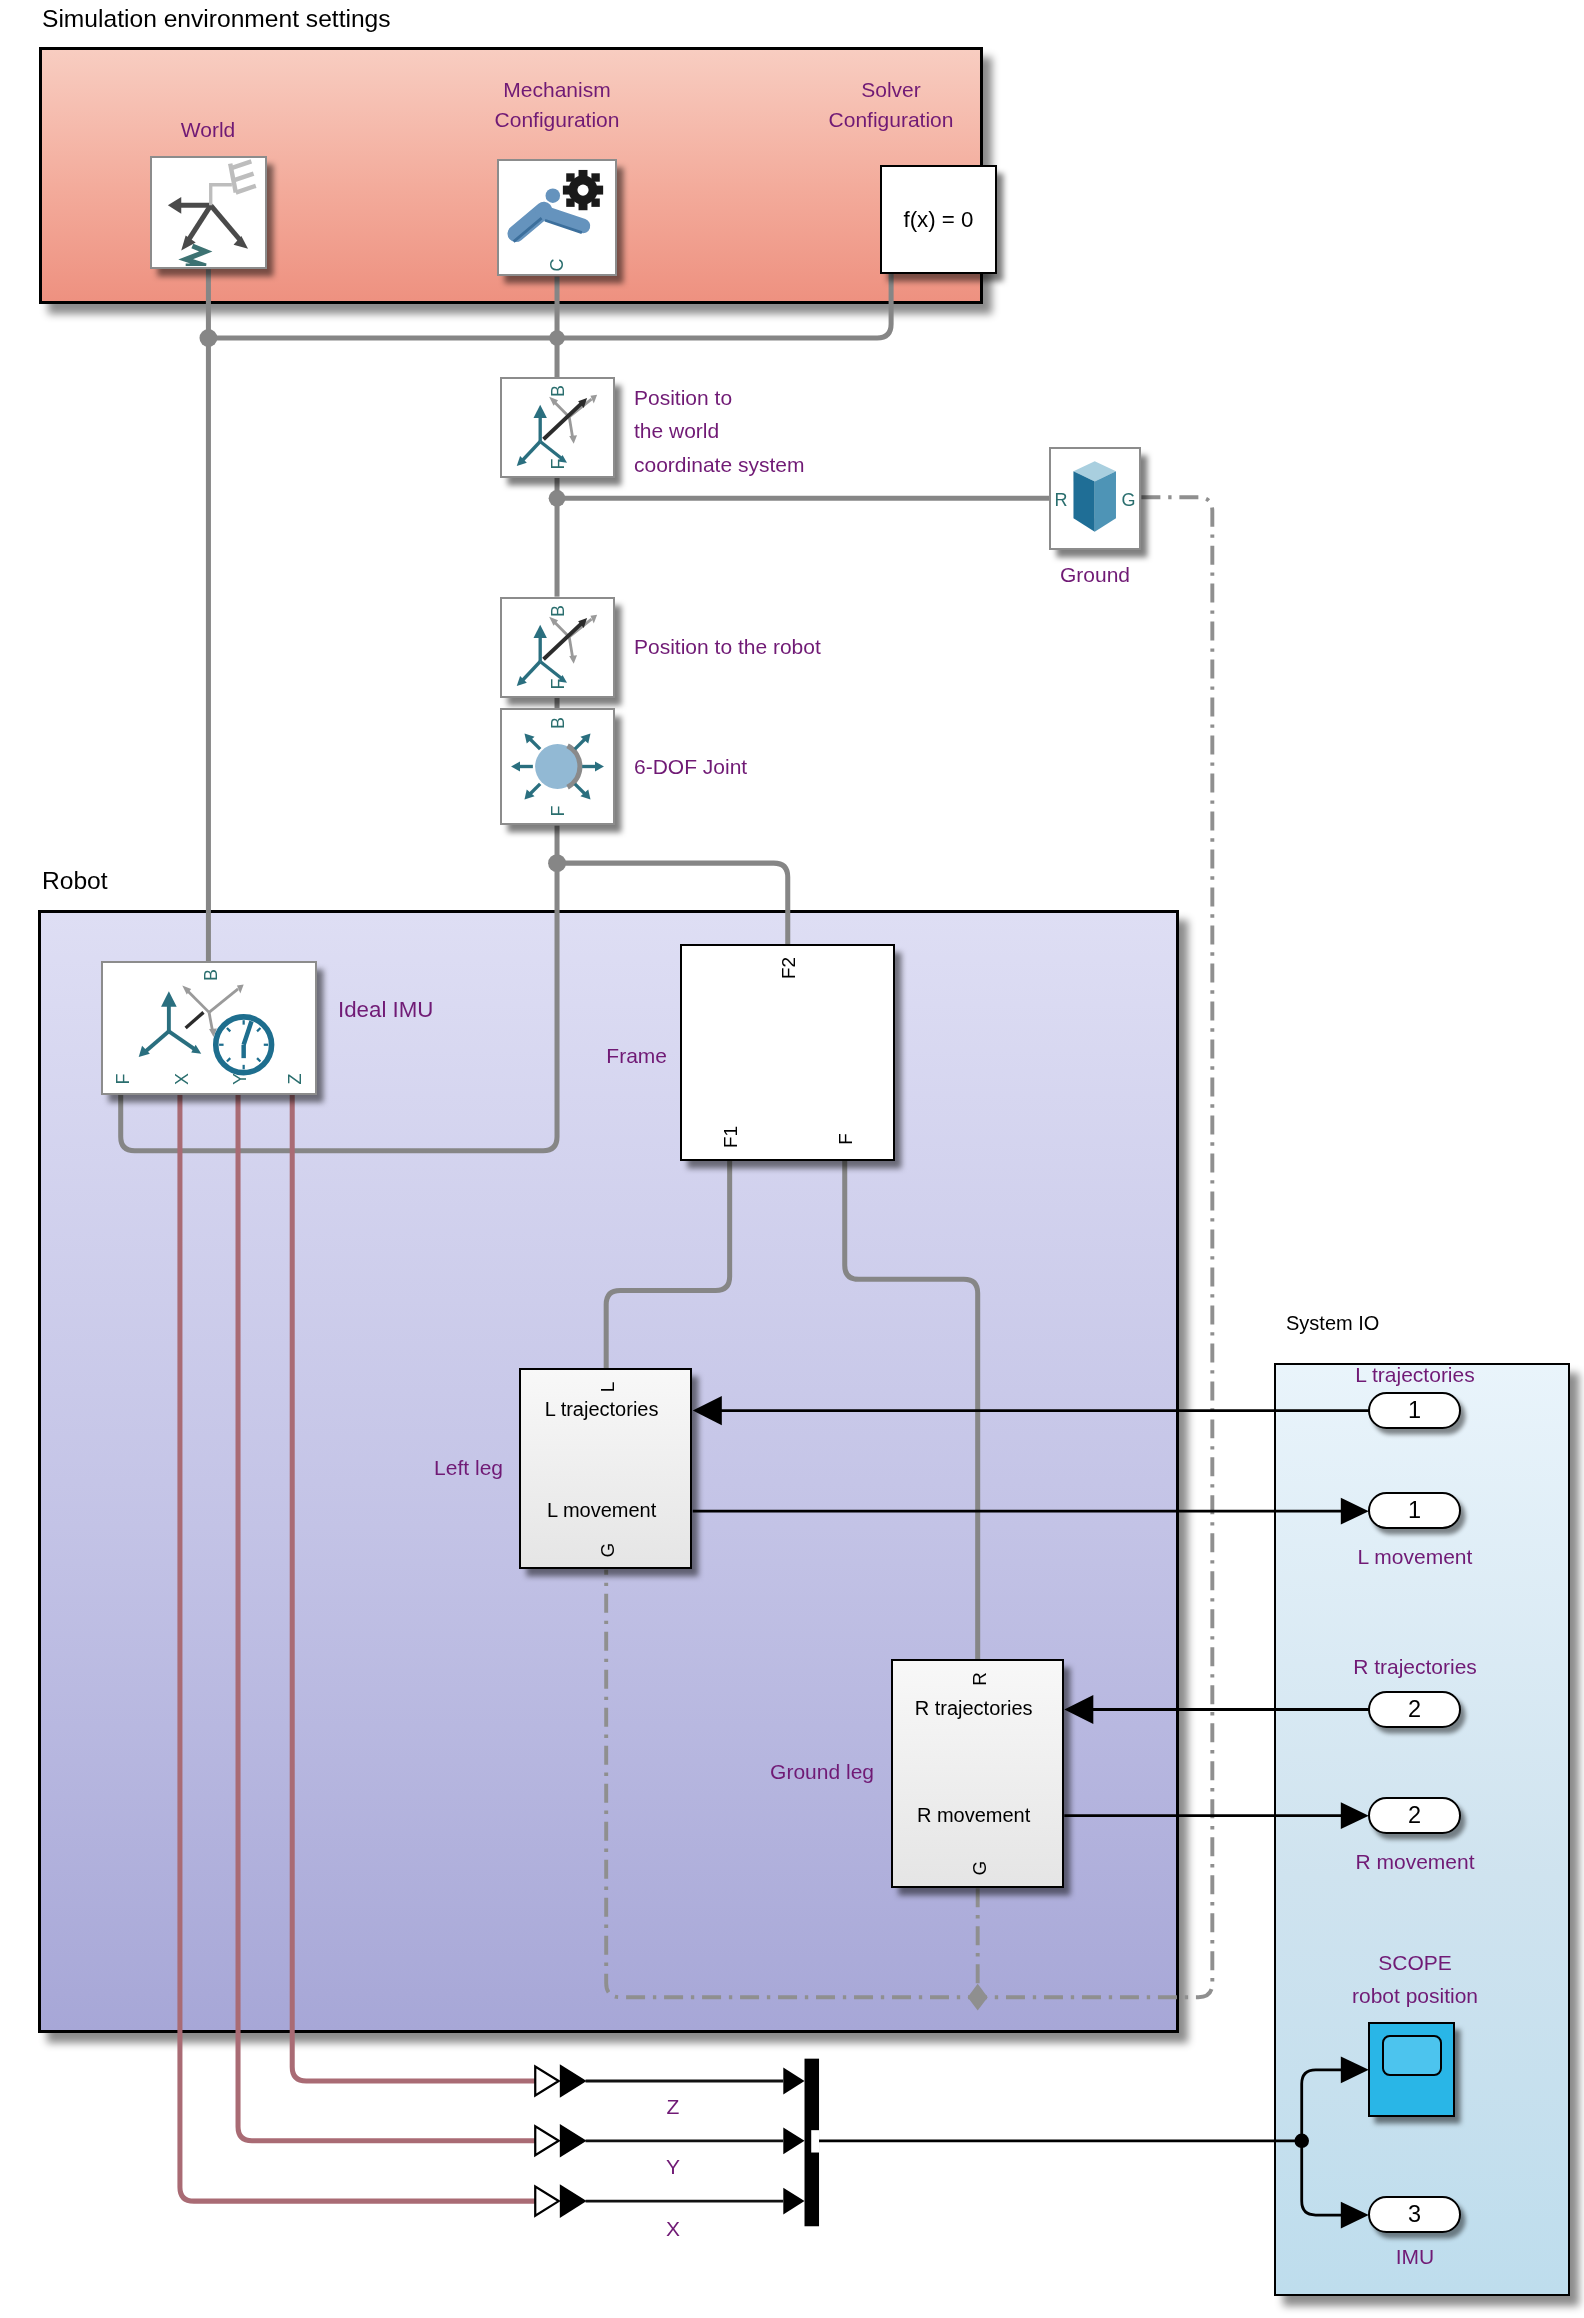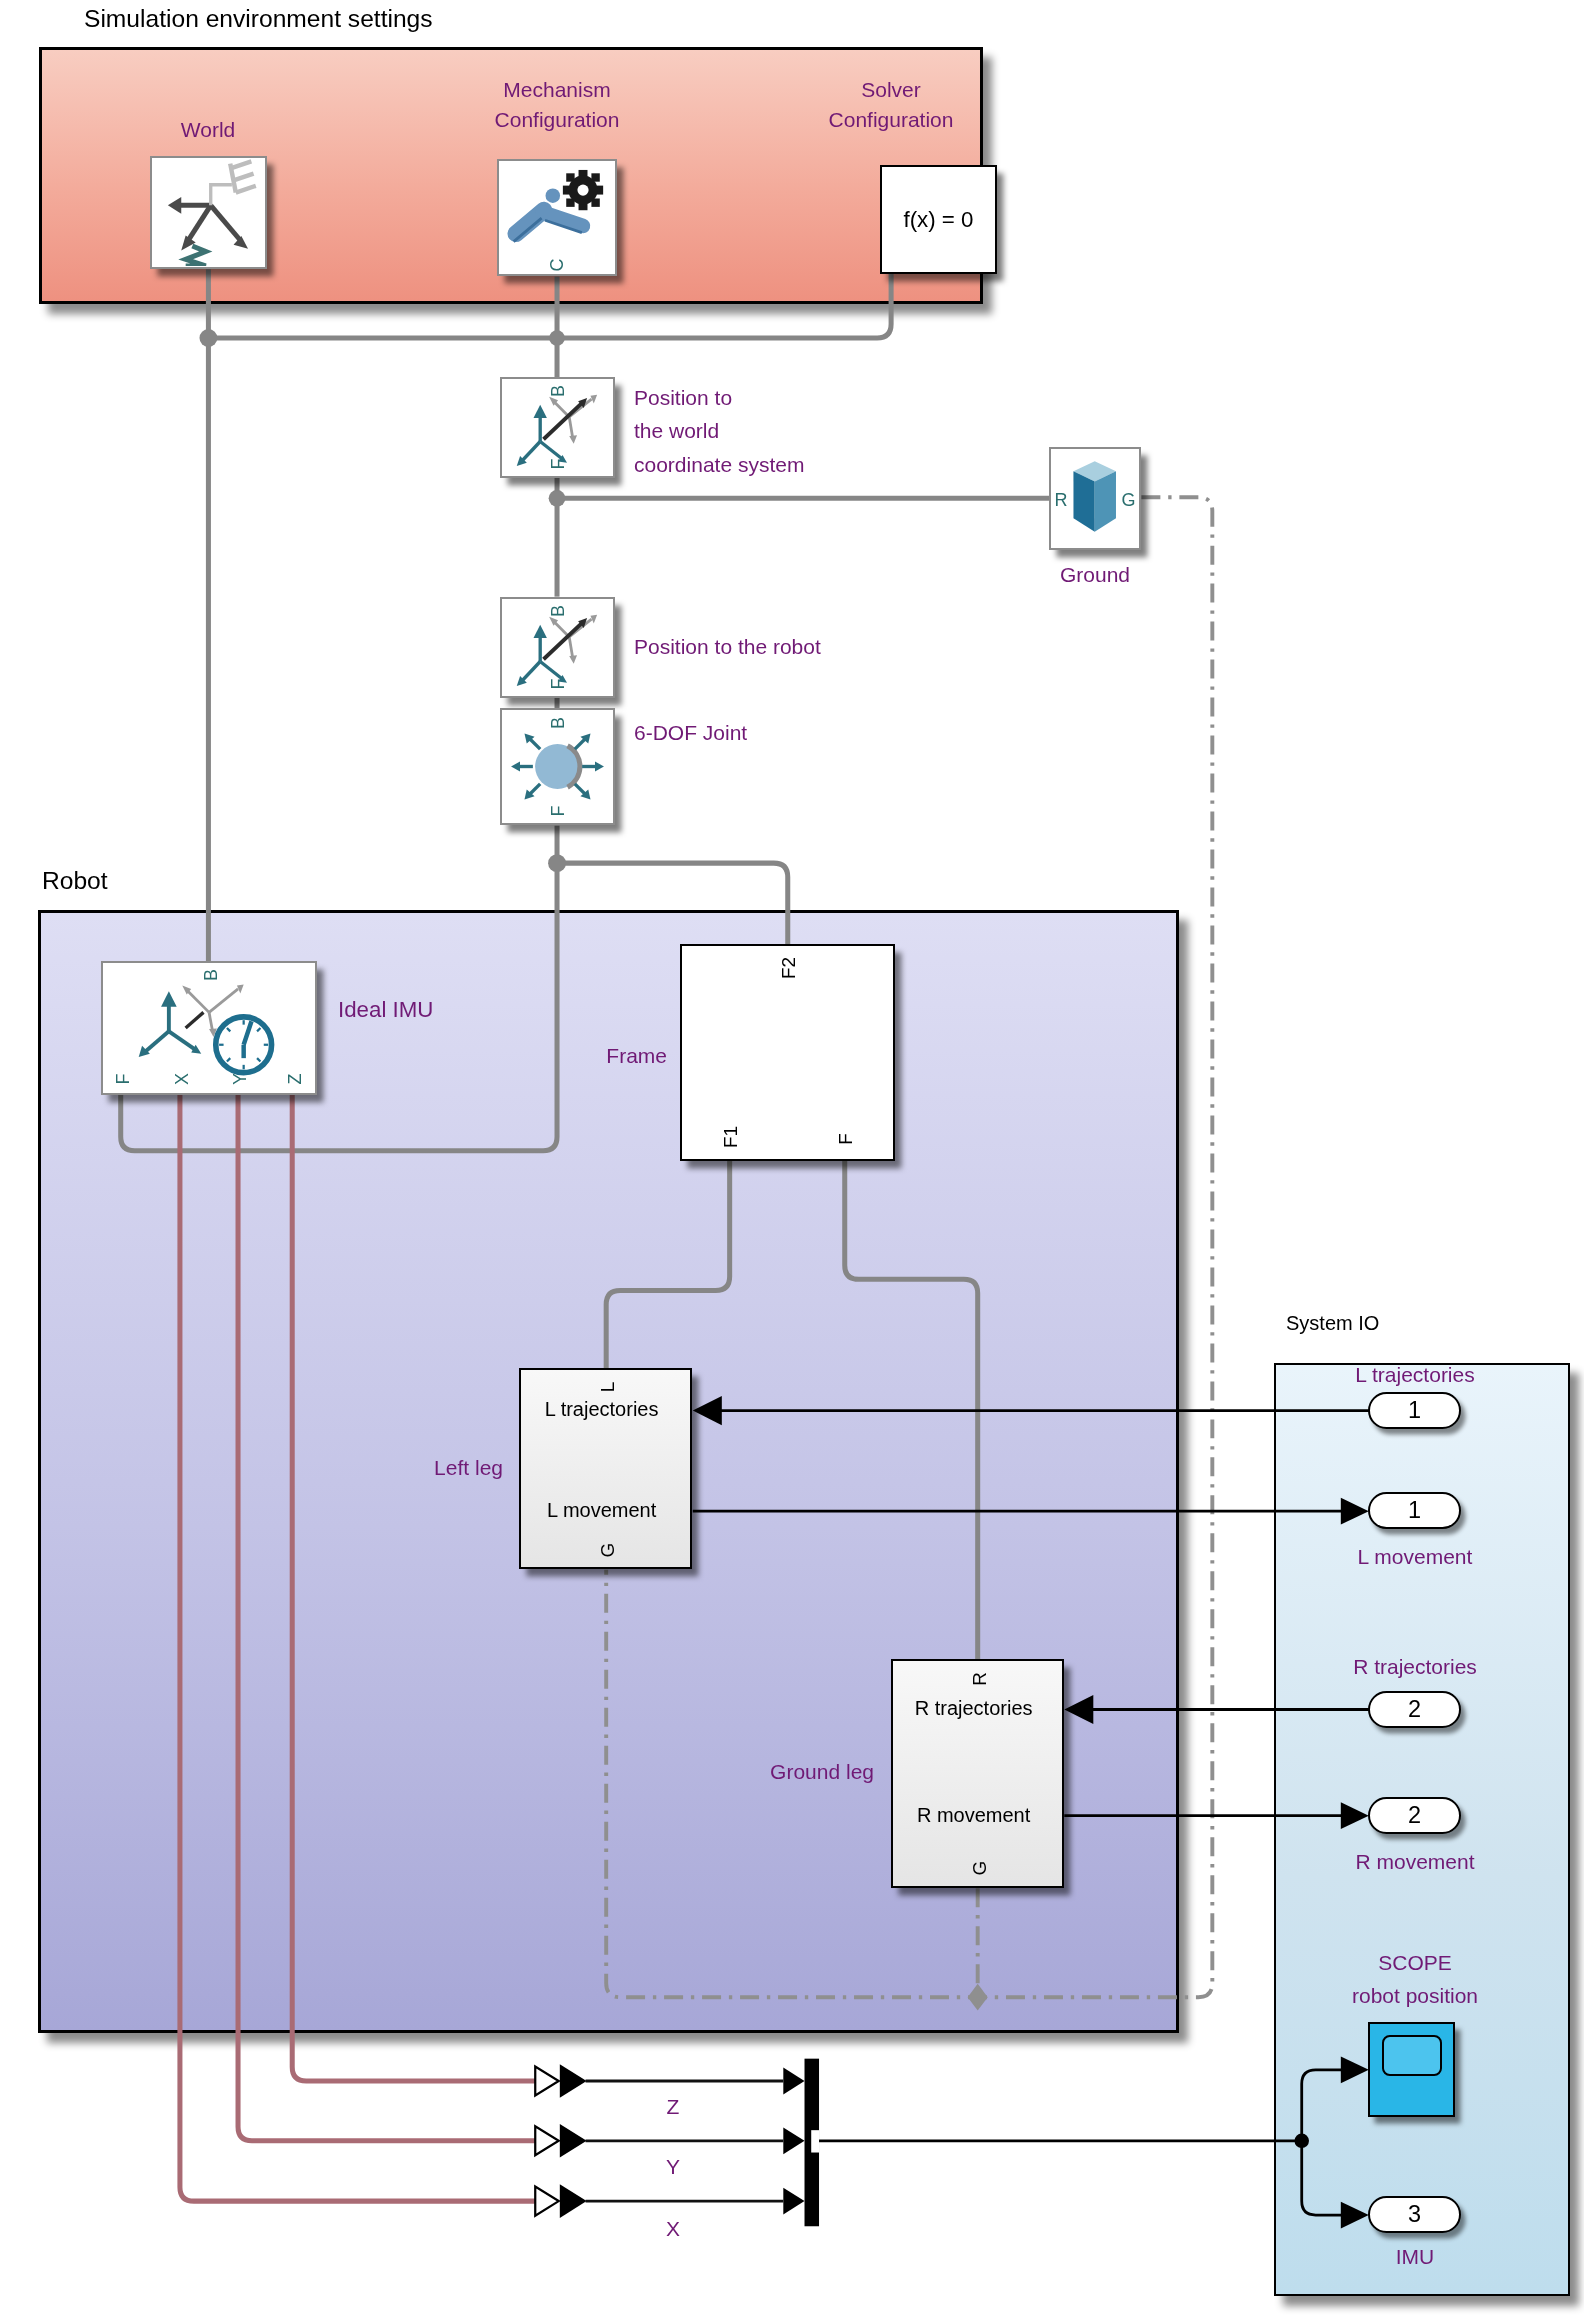--- a/index.html
+++ b/index.html
@@ -109,21 +109,21 @@
       <polygon points="1240,2525 1292,2499 1292,2551"></polygon>
       <polygon points="2450,2705 2400,2681 2400,2729"></polygon>
       <polygon points="1905,3060 1957,3034 1957,3086"></polygon>
       <polygon points="2450,3250 2400,3226 2400,3274"></polygon>
       <polygon points="2450,3705 2400,3681 2400,3729"></polygon>
       <polygon points="2450,3965 2400,3941 2400,3989"></polygon>
       <circle cx="2330" cy="3832" r="13"></circle>
     </g>
   </svg>
 
-  <div class="abs sect-title" style="left:42px;top:4.5px;margin-left:42px;">Simulation environment settings</div>
+  <div class="abs sect-title" style="left:42px;top:4.5px;">Simulation environment settings</div>
   <div class="abs sect-title" style="left:42px;top:867px;">Robot</div>
   <div class="abs sect-title" style="left:1286px;top:1312px;font-size:20px;">System IO</div>
 
   <div class="label ctr" style="left:208px;top:130px;">World</div>
   <div class="block" style="left:150px;top:156px;width:117px;height:113px;">
     <svg width="113" height="108" viewBox="0 0 202 194">
       <g stroke="#4a4a4a" stroke-width="9" fill="none">
         <path d="M105,85 H45"></path>
           <path d="M105,85 L62,152"></path>
           <path d="M105,85 L160,150"></path>
@@ -266,21 +266,21 @@
       <g fill="#2a6f7f">
         <polygon points="16,101 32,92 32,110"></polygon>
           <polygon points="182,101 166,92 166,110"></polygon>
         <polygon points="40,42 44,60 58,48"></polygon>
           <polygon points="158,42 154,60 140,48"></polygon>
         <polygon points="40,160 58,154 44,142"></polygon>
           <polygon points="158,160 140,154 154,142"></polygon>
       </g>
     </svg>
   </div>
-  <div class="label lft" style="left:634px;top:733px;">6-DOF Joint</div>
+  <div class="label lft" style="left:634px;top:767px;">6-DOF Joint</div>
 
   <div class="block" style="left:101px;top:961px;width:216px;height:134px;">
     <span class="portlbl rot" style="left:108px;top:12.3px;">B</span>
     <span class="portlbl rot" style="left:20px;top:116px;">F</span>
     <span class="portlbl rot" style="left:79px;top:116px;">X</span>
     <span class="portlbl rot" style="left:137px;top:116px;">Y</span>
     <span class="portlbl rot" style="left:192px;top:116px;">Z</span>
     <svg width="211" height="130" viewBox="0 0 378 232">
       <g stroke="#9a9a9a" stroke-width="5" fill="none">
         <path d="M190,88 L150,48"></path>

